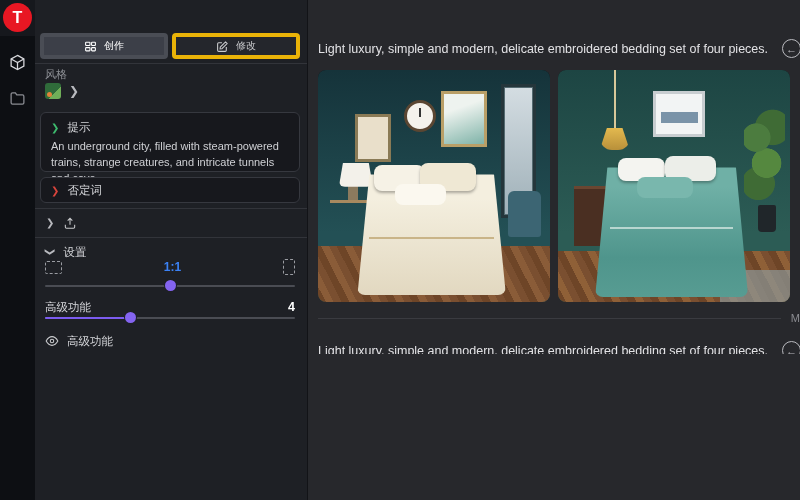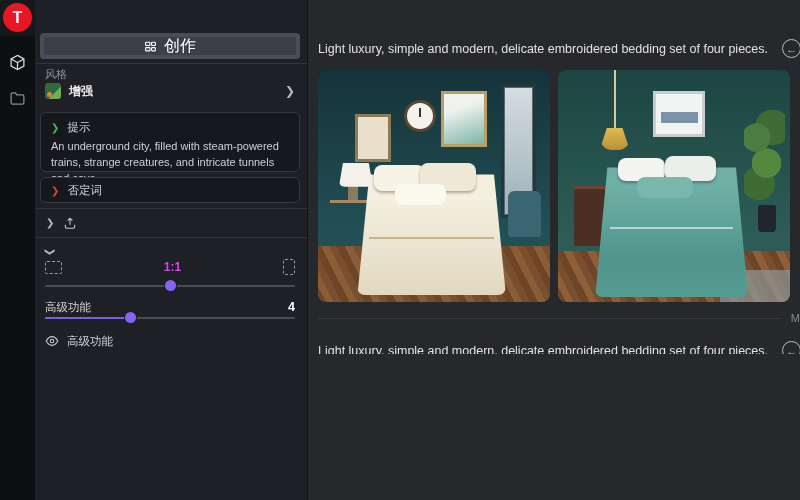--- a/index.html
+++ b/index.html
@@ -25,21 +25,21 @@
     display:flex; align-items:center; justify-content:center; color:#d8d9dd; }
   .rail-icon.dim { color:#8b8d93; }
   
   .panel {
     position:absolute; left:35px; top:0; width:273px; height:500px;
     background:#1e2025; border-right:1px solid #121317;
   }
   .tabs { position:absolute; left:5px; right:7px; top:33px; height:26px; display:flex; gap:4px; }
   .tab {
     flex:1; display:flex; align-items:center; justify-content:center; gap:7px;
-    font-size:16px; color:#c9cacd; background:#24262c;
+    font-size:10px; color:#c9cacd; background:#24262c;
     border:4px solid #eab308; border-radius:4px; cursor:pointer;
   }
   .tab.active { background:#3c3f48; border-color:#4a4d55; color:#fff; }
   .sec-label { position:absolute; left:10px; font-size:11px; color:#8f9197; }
   .style-row { position:absolute; left:5px; right:7px; top:80px; height:22px;
     display:flex; align-items:center; gap:8px; padding:0 5px; cursor:pointer; }
   .style-thumb { width:16px; height:16px; border-radius:3px;
     background:linear-gradient(135deg,#2f6b3a 0 60%,#6fae58 60%);
     position:relative; overflow:hidden; flex:none; }
   .style-thumb:after { content:""; position:absolute; left:2px; bottom:2px;
@@ -58,21 +58,21 @@
   .row-line {
     position:absolute; left:5px; right:7px; height:24px;
     display:flex; align-items:center; gap:9px; padding:0 6px;
     font-size:11.5px; color:#d4d5d9; cursor:pointer;
   }
   .row-line .grow { flex:1; }
   .ratio-row { position:absolute; left:10px; right:12px; top:256px; height:22px;
     display:flex; align-items:center; }
   .ratio-ico { width:17px; height:13px; border:1px dashed #9a9ca2; border-radius:2px; }
   .ratio-ico.portrait { width:12px; height:16px; }
-  .ratio-val { flex:1; text-align:center; font-size:12px; font-weight:bold; color:#d946ef; }
+  .ratio-val { flex:1; text-align:center; font-size:12px; font-weight:bold; color:#3b82f6; }
   .slider { position:absolute; left:10px; right:12px; height:14px; cursor:pointer; }
   .slider .track { position:absolute; left:0; right:0; top:6px; height:2px; background:#4a4c53; border-radius:2px; }
   .slider .fill  { position:absolute; left:0; top:6px; height:2px; background:#7c5cf0; border-radius:2px; }
   .slider .thumb { position:absolute; top:1px; width:11px; height:11px; border-radius:50%;
     background:#8464f0; box-shadow:0 0 0 1px #1e2025; }
   .count-row { position:absolute; left:10px; right:12px; top:299px; height:16px;
     display:flex; align-items:center; font-size:11.5px; color:#d4d5d9; }
   .count-row b { margin-left:auto; color:#fff; font-size:12.5px; }
   .adv-row { position:absolute; left:10px; top:331px; height:20px;
     display:flex; align-items:center; gap:8px; font-size:11.5px; color:#d4d5d9; cursor:pointer; }
@@ -219,28 +219,34 @@
   <div class="tabs">
     <div class="tab active">
       <svg width="13" height="13" viewBox="0 0 24 24" fill="none" stroke="currentColor" stroke-width="2">
         <rect x="3" y="4" width="8" height="6" rx="1"></rect>
           <rect x="14" y="4" width="7" height="6" rx="1"></rect>
         <rect x="3" y="14" width="8" height="6" rx="1"></rect>
           <rect x="14" y="14" width="7" height="6" rx="1"></rect>
       </svg>
       <span>创作</span>
     </div>
+    <div class="tab">
+      <svg width="13" height="13" viewBox="0 0 24 24" fill="none" stroke="currentColor" stroke-width="2">
+        <path d="M11 5 L5 5 C3.9 5 3 5.9 3 7 L3 19 C3 20.1 3.9 21 5 21 L17 21 C18.1 21 19 20.1 19 19 L19 13"></path>
+        <path d="M17.5 3.5 L20.5 6.5 L11 16 L7.5 16.5 L8 13 Z"></path>
+      </svg>
+      <span>修改</span>
+    </div>
   </div>
 
   <div class="divider-h" style="top:63px;"></div>
   <div class="sec-label" style="top:67px;font-family:Liberation Serif, serif;">风格</div>
 
   <div class="style-row">
     <span class="style-thumb"></span>
-    <span class="style-name">增强</span>
     <span class="chev">❯</span>
   </div>
 
   <div class="box" style="top:112px; height:60px;">
     <div class="box-head">
       <span class="chev-green">❯︎</span>
       <span>提示</span>
     </div>
     <div class="box-body">An underground city, filled with steam-powered trains, strange creatures, and intricate tunnels and cave</div>
   </div>
@@ -257,20 +263,21 @@
     <span class="chev" style="font-size:10px;">❯</span>
     <svg width="14" height="14" viewBox="0 0 24 24" fill="none" stroke="#c9cacd" stroke-width="1.8">
       <path d="M12 15 L12 4 M8 8 L12 4 L16 8"></path>
         <path d="M4 15 L4 19 C4 20.1 4.9 21 6 21 L18 21 C19.1 21 20 20.1 20 19 L20 15"></path>
     </svg>
   </div>
   <div class="divider-h" style="top:237px;"></div>
 
   <div class="row-line" style="top:240px;">
     <span class="chev" style="font-size:10px; transform:rotate(90deg);">❯</span>
+    <span class="grow">设置</span>
   </div>
 
   <div class="ratio-row">
     <span class="ratio-ico"></span>
     <span class="ratio-val">1:1</span>
     <span class="ratio-ico portrait"></span>
   </div>
   <div class="slider" style="top:279px;">
     <span class="track"></span>
     <span class="thumb" style="left:calc(50% - 5px);"></span>

